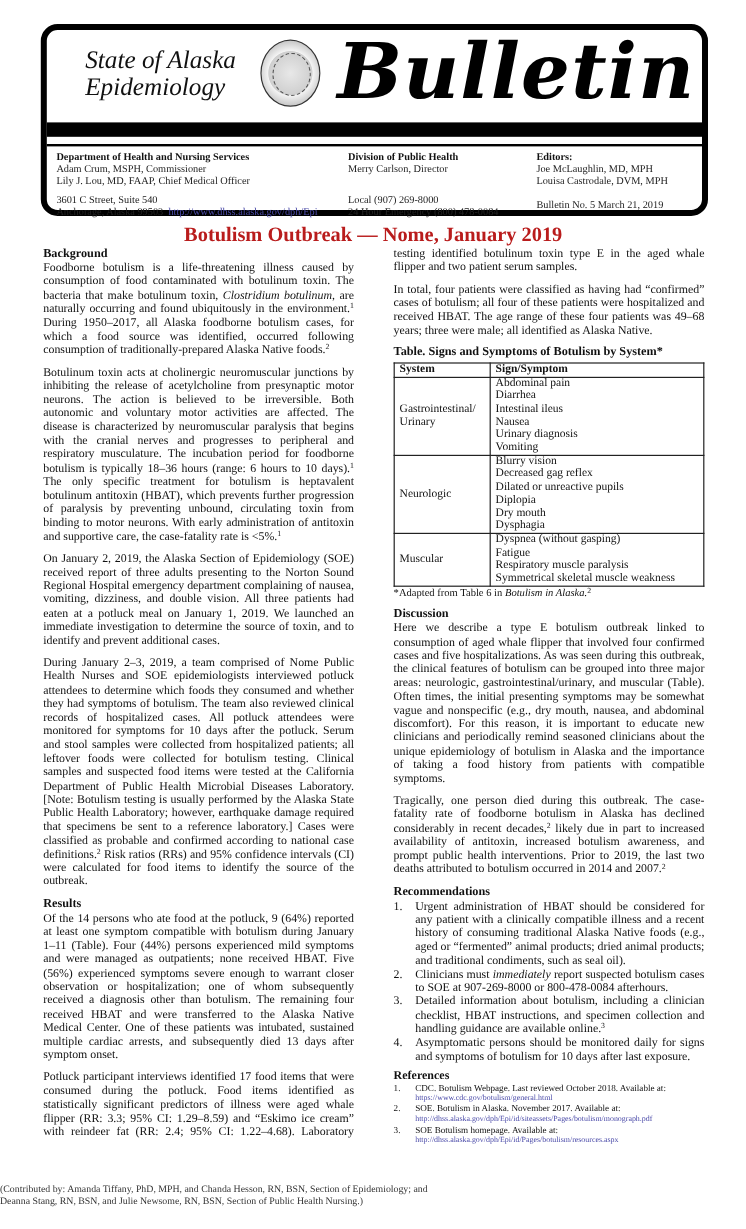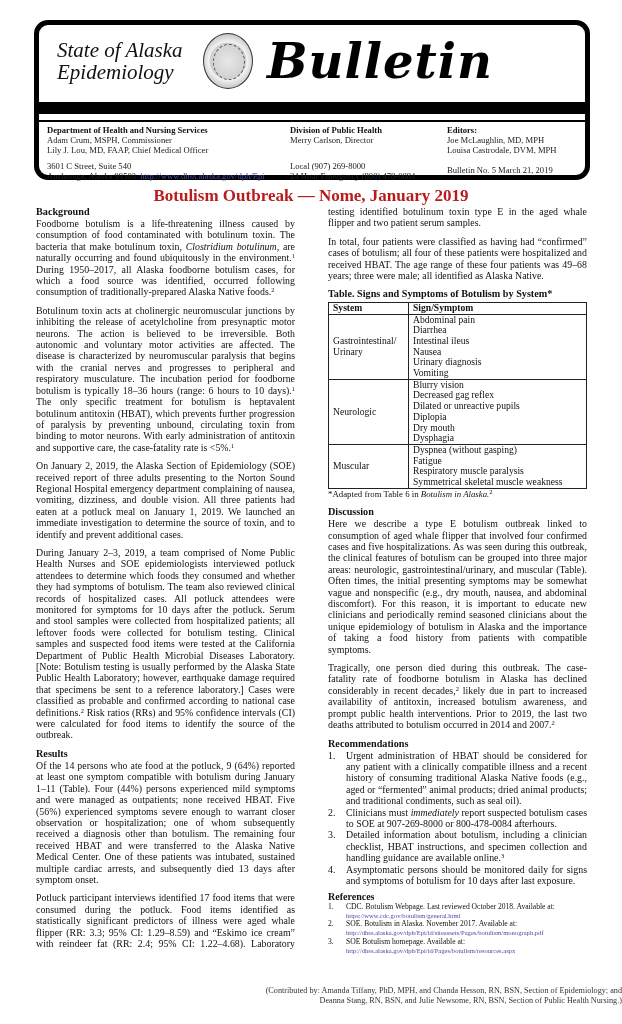--- a/index.html
+++ b/index.html
@@ -3,39 +3,39 @@
 <meta charset="utf-8">
 <style>
   * { box-sizing: border-box; margin: 0; padding: 0; }
   html, body { width: 622px; height: 1024px; background: #ffffff; overflow: hidden; }
   body { font-family: "Liberation Serif", serif; color: #111; position: relative; }
 
   .masthead {
     position: absolute; left: 34px; top: 20px; width: 556px; height: 160px;
     border: 5px solid #000; border-radius: 14px; background: #fff;
   }
-  .mast-top { position: absolute; left: 0; top: 0; width: 100%; height: 70px; padding-left: 29px; }
+  .mast-top { position: absolute; left: 14px; top: 0; width: 100%; height: 70px; padding-left: 29px; }
   .mast-sub {
     position: absolute; left: 18px; top: 14px;
     font-family: "Liberation Serif", serif; font-style: italic;
     font-size: 21px; line-height: 22px; color: #111;
   }
   .seal {
     position: absolute; left: 164px; top: 8px; width: 50px; height: 56px;
     border: 1.5px solid #333; border-radius: 50%;
     background: radial-gradient(circle, #e8e8e8 0%, #cfcfcf 50%, #f3f3f3 52%, #bdbdbd 80%, #f5f5f5 82%);
   }
   .seal::after {
     content: ""; position: absolute; left: 9px; top: 10px; width: 30px; height: 34px;
     border: 1px dashed #555; border-radius: 50%;
   }
   .mast-title {
     position: absolute; left: 228px; top: -4px;
     font-family: "DejaVu Serif", serif; font-weight: bold; font-style: italic;
-    font-size: 48px; letter-spacing: 1px; color: #000; line-height: 80px;
+    font-size: 64px; letter-spacing: 1px; color: #000; line-height: 80px;
   }
   .mast-bar { position: absolute; left: 0; top: 77px; width: 100%; height: 12px; background: #000; }
   .mast-thin { position: absolute; left: 0; top: 95px; width: 100%; height: 2px; background: #000; }
   .mast-info {
     position: absolute; left: 8px; top: 100px; width: 540px;
     font-size: 8.6px; line-height: 10px; color: #222;
   }
   .info-col { position: absolute; top: 0; }
   .info-col b { font-weight: bold; color: #111; }
   .info-col .gap { height: 6px; }
@@ -65,21 +65,21 @@
   ol.recs li { position: relative; padding-left: 18px; }
   ol.recs li span.n { position: absolute; left: 0; top: 0; }
 
   .refs h4 { font-size: 10px; font-weight: bold; }
   .refs ol { list-style: none; font-size: 7.6px; line-height: 8.8px; }
   .refs li { position: relative; padding-left: 18px; }
   .refs li span.n { position: absolute; left: 0; }
   .refs .url { color: #4a4aa8; font-size: 6.6px; display: block; word-break: break-all; }
 
   .contrib {
-    position: absolute; left: 0; top: 986px; width: 622px; text-align: right;
+    position: absolute; left: 0; top: 986px; width: 622px; text-align: left;
     font-size: 8.2px; line-height: 10px; color: #333;
   }
 </style>
 </head>
 <body>
 
 <div class="masthead">
   <div class="mast-top">
     <div class="mast-sub">
       <div>State of Alaska</div>

